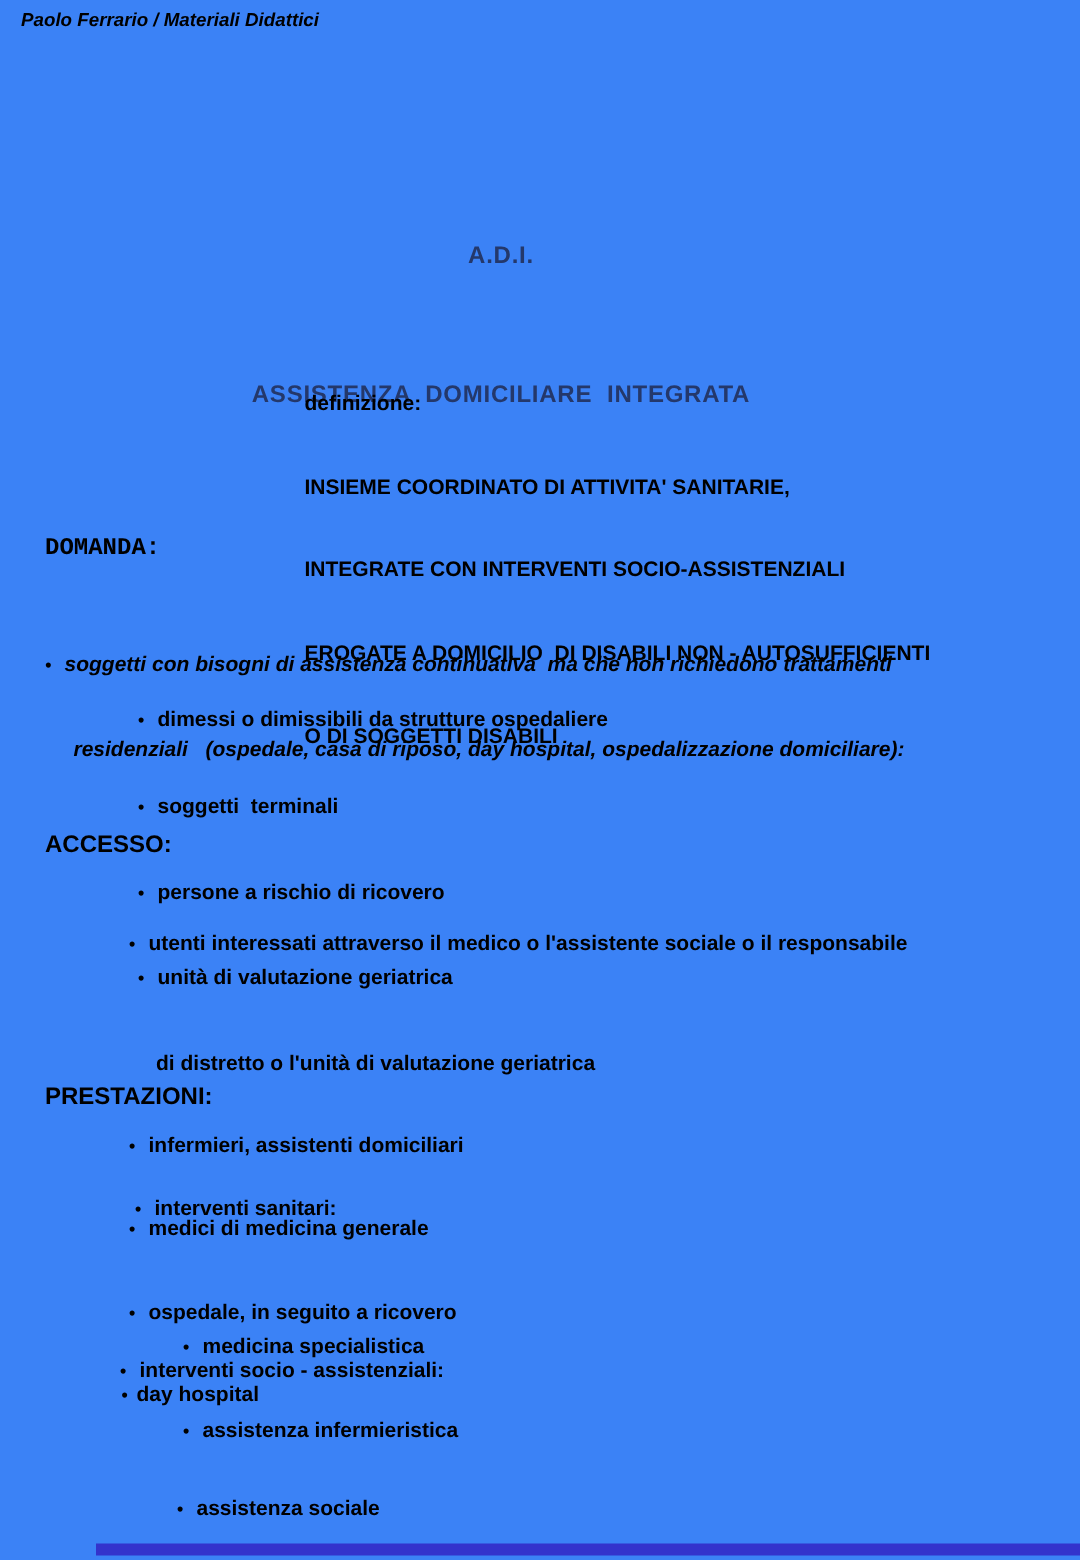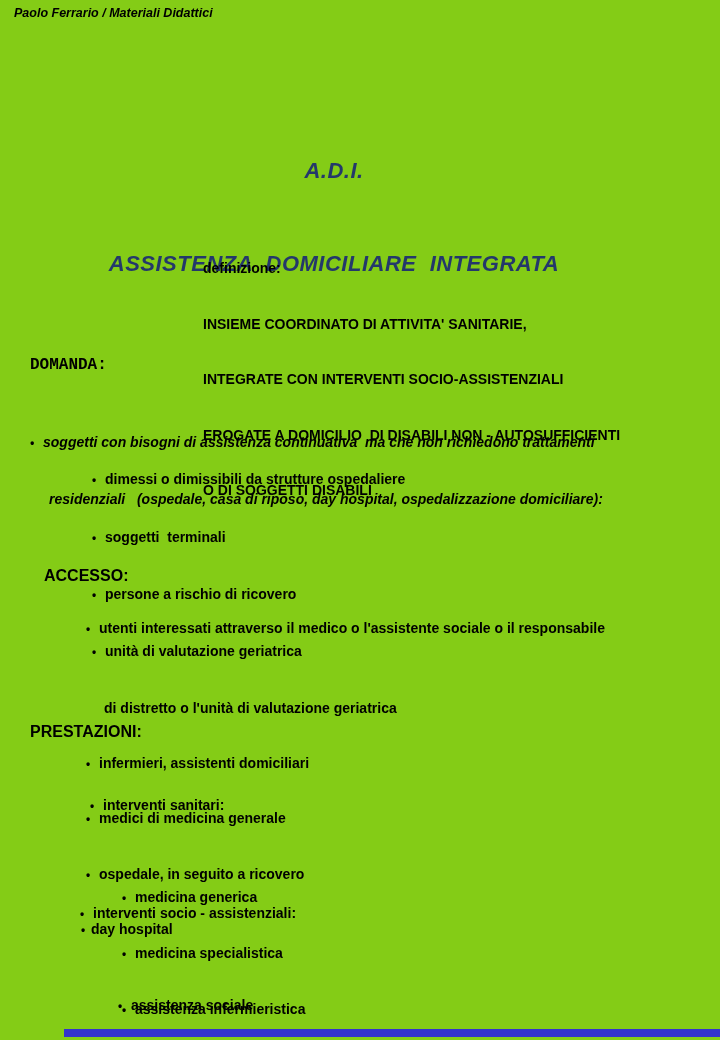--- a/index.html
+++ b/index.html
@@ -1,41 +1,41 @@
 <!DOCTYPE html>
 <html><head>
 <meta charset="utf-8">
 <style>
   html,body { margin:0; padding:0; background:#ffffff; }
   .page {
-    position:relative; width:720px; height:1040px; background:#84cc16;
+    position:relative; width:720px; height:1040px; background:#3b82f6;
     font-family:"Liberation Sans","DejaVu Sans",sans-serif;
     font-weight:bold; color:#000000; overflow:hidden;
   }
   .page * { white-space:pre; }
 
   .doc-header {
     position:absolute; top:6px; left:14px;
     font-size:12.5px; font-style:italic;
   }
 
   .doc-title {
     position:absolute; top:93px; left:0; width:668px;
-    text-align:center; color:#24386b; font-style:italic;
-    font-size:22px; line-height:31px; letter-spacing:0.5px;
+    text-align:center; color:#24386b; 
+    font-size:16px; line-height:31px; letter-spacing:0.5px;
   }
 
   .definition {
     position:absolute; top:222px; left:155px;
     font-size:13px; line-height:16.6px;margin-left:48px;
   }
 
   .sec-heading { position:absolute; left:30px; font-size:16px; }
   #h-domanda      { top:356px;font-family:Liberation Mono, monospace; }
-  #h-accesso      { top:567px;margin-left:14px; }
+  #h-accesso      { top:555px; }
   #h-prestazioni  { top:723px; }
 
   .body-txt { font-size:14px; line-height:18.5px; }
 
   #domanda-intro  { position:absolute; top:396px; left:30px;font-style:italic; }
   #domanda-intro .wrap2 { padding-left:19px;text-align:center; }
 
   #domanda-list   { position:absolute; top:433px; left:92px; line-height:18.7px; }
 
   #accesso-list   { position:absolute; top:583px; left:86px; line-height:18.2px; }
@@ -98,21 +98,20 @@
     <div><span class="bul">•</span><span>medici di medicina generale</span></div>
     <div><span class="bul">•</span><span>ospedale, in seguito a ricovero</span></div>
     <div class="tight"><span class="bul">•</span><span>day hospital</span></div>
   </div>
 
   <div class="sec-heading" id="h-prestazioni">PRESTAZIONI:</div>
 
   <div class="body-txt" id="prest-g1">
     <div><span class="bul">•</span><span>interventi sanitari:</span></div>
     <div class="sub">
-      <div><span class="bul">•</span><span>medicina generica</span></div>
       <div><span class="bul">•</span><span>medicina specialistica</span></div>
       <div><span class="bul">•</span><span>assistenza infermieristica</span></div>
       
     </div>
   </div>
 
   <div class="body-txt" id="prest-g2">
     <div><span class="bul">•</span><span>interventi socio - assistenziali:</span></div>
     <div class="sub">
       <div><span class="bul">•</span><span>assistenza sociale</span></div>

